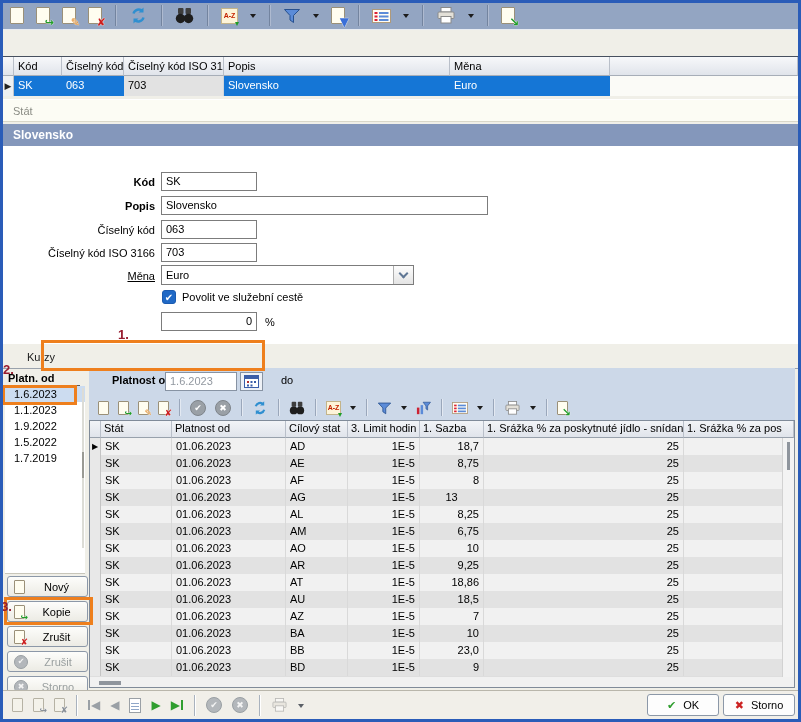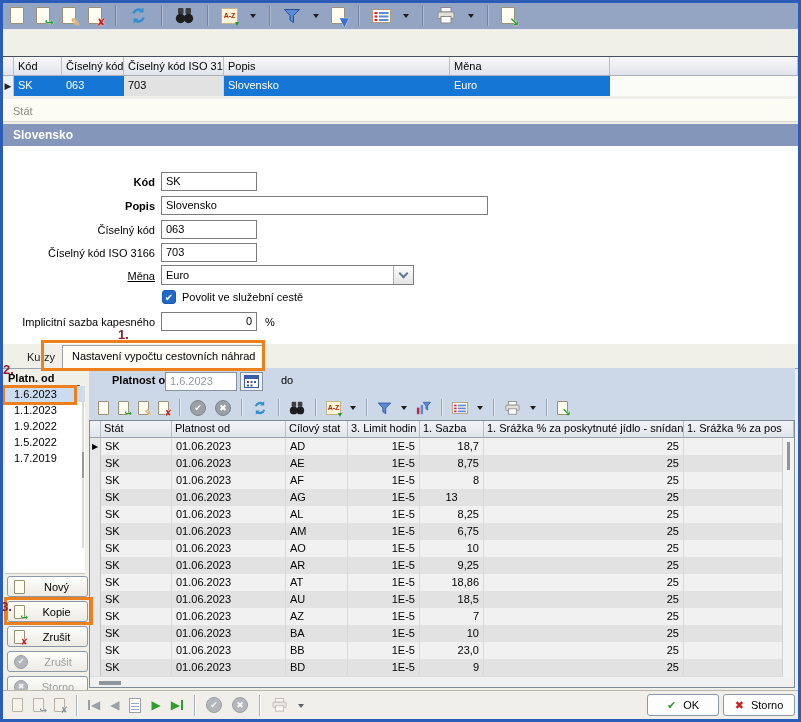--- a/index.html
+++ b/index.html
@@ -285,28 +285,26 @@
     <div class="combo" style="left:158px; top:119px; width:253px">
       <div class="val">Euro</div>
       <div class="combo-btn">
           <span class="chev"></span>
         </div>
     </div>
 
     <div class="cb-on" style="left:159px; top:144px"></div>
     <div style="position:absolute; left:179px; top:145px">Povolit ve služební cestě</div>
 
-    <div class="flabel" style="top:167px">Implicitní sazba kapesného</div>
     <div class="inp num" style="left:158px; top:166px; width:96px">0</div>
     <div class="suffix" style="left:262px; top:167px">%</div>
   </div>
 
   <div class="tabzone">
     <div class="tab-plain">Kurzy</div>
-    <div class="tab-sel">Nastavení vypočtu cestovních náhrad</div>
   </div>
   <div class="pagearea"></div>
 
   <div class="vp-head">Platn. od</div>
   <div class="vp-list">
     <div class="vp-item sel">1.6.2023</div>
     <div class="vp-item">1.1.2023</div>
     <div class="vp-item">1.9.2022</div>
     <div class="vp-item">1.5.2022</div>
     <div class="vp-item">1.7.2019</div>

